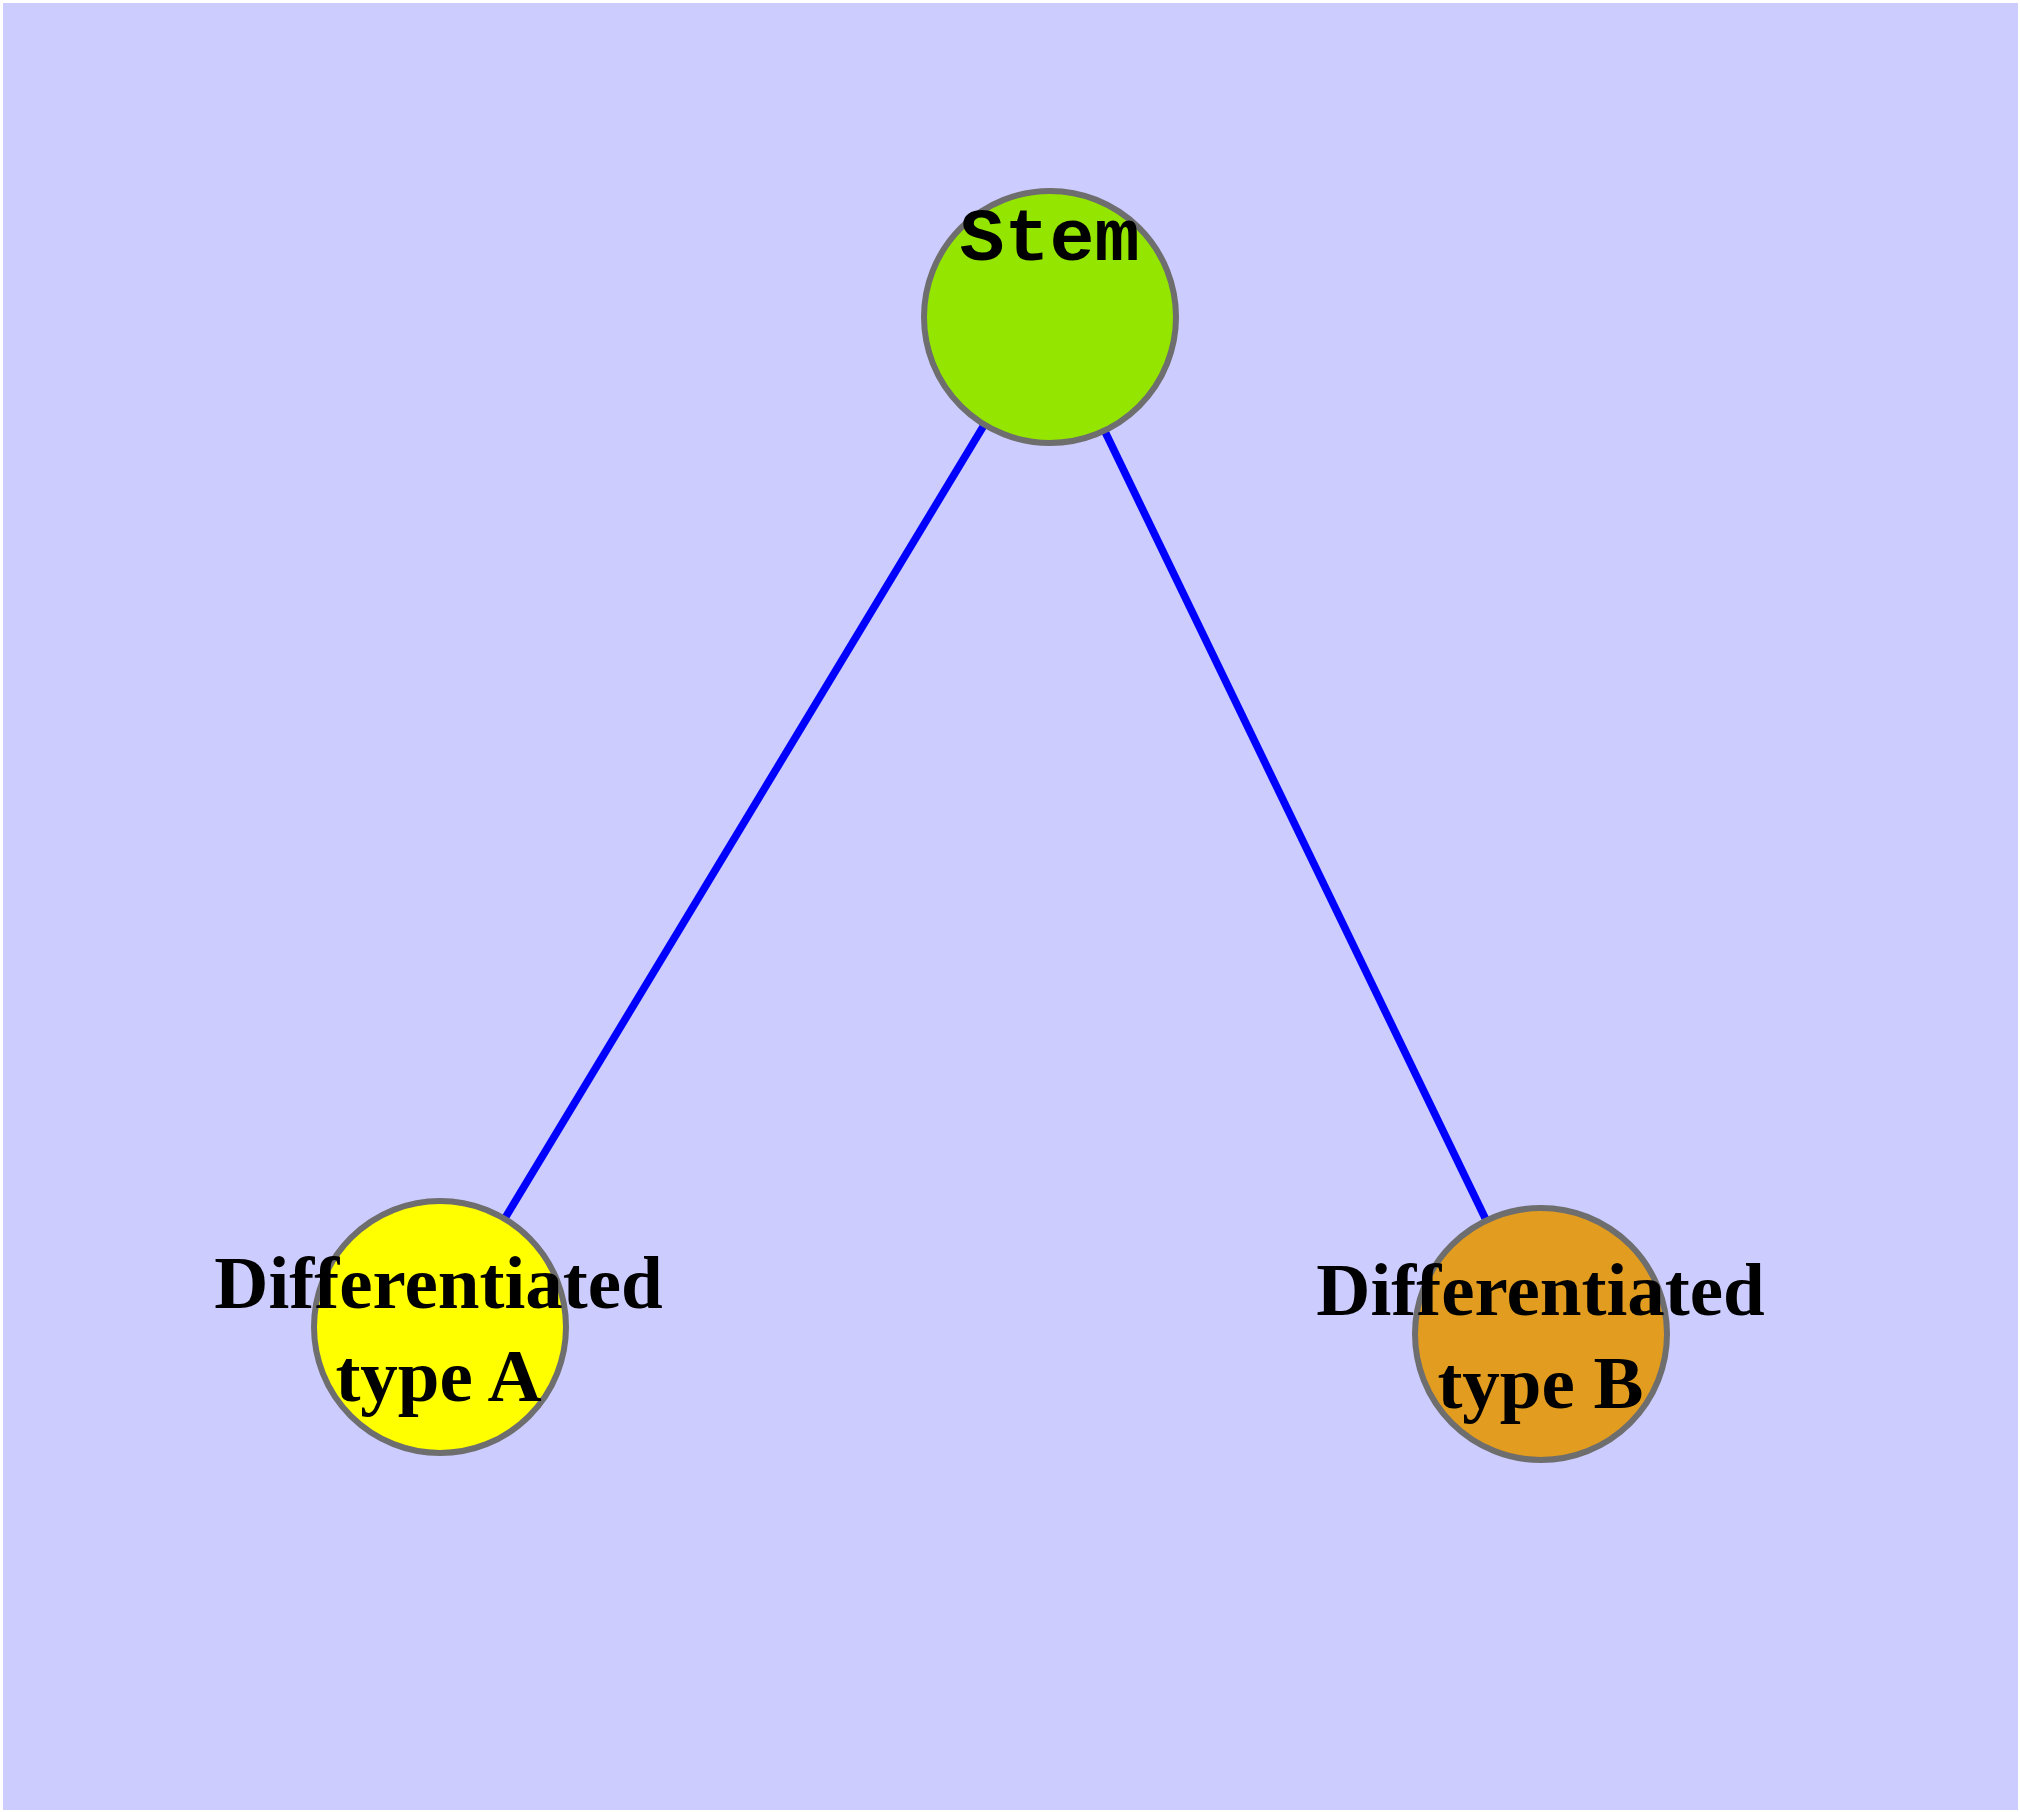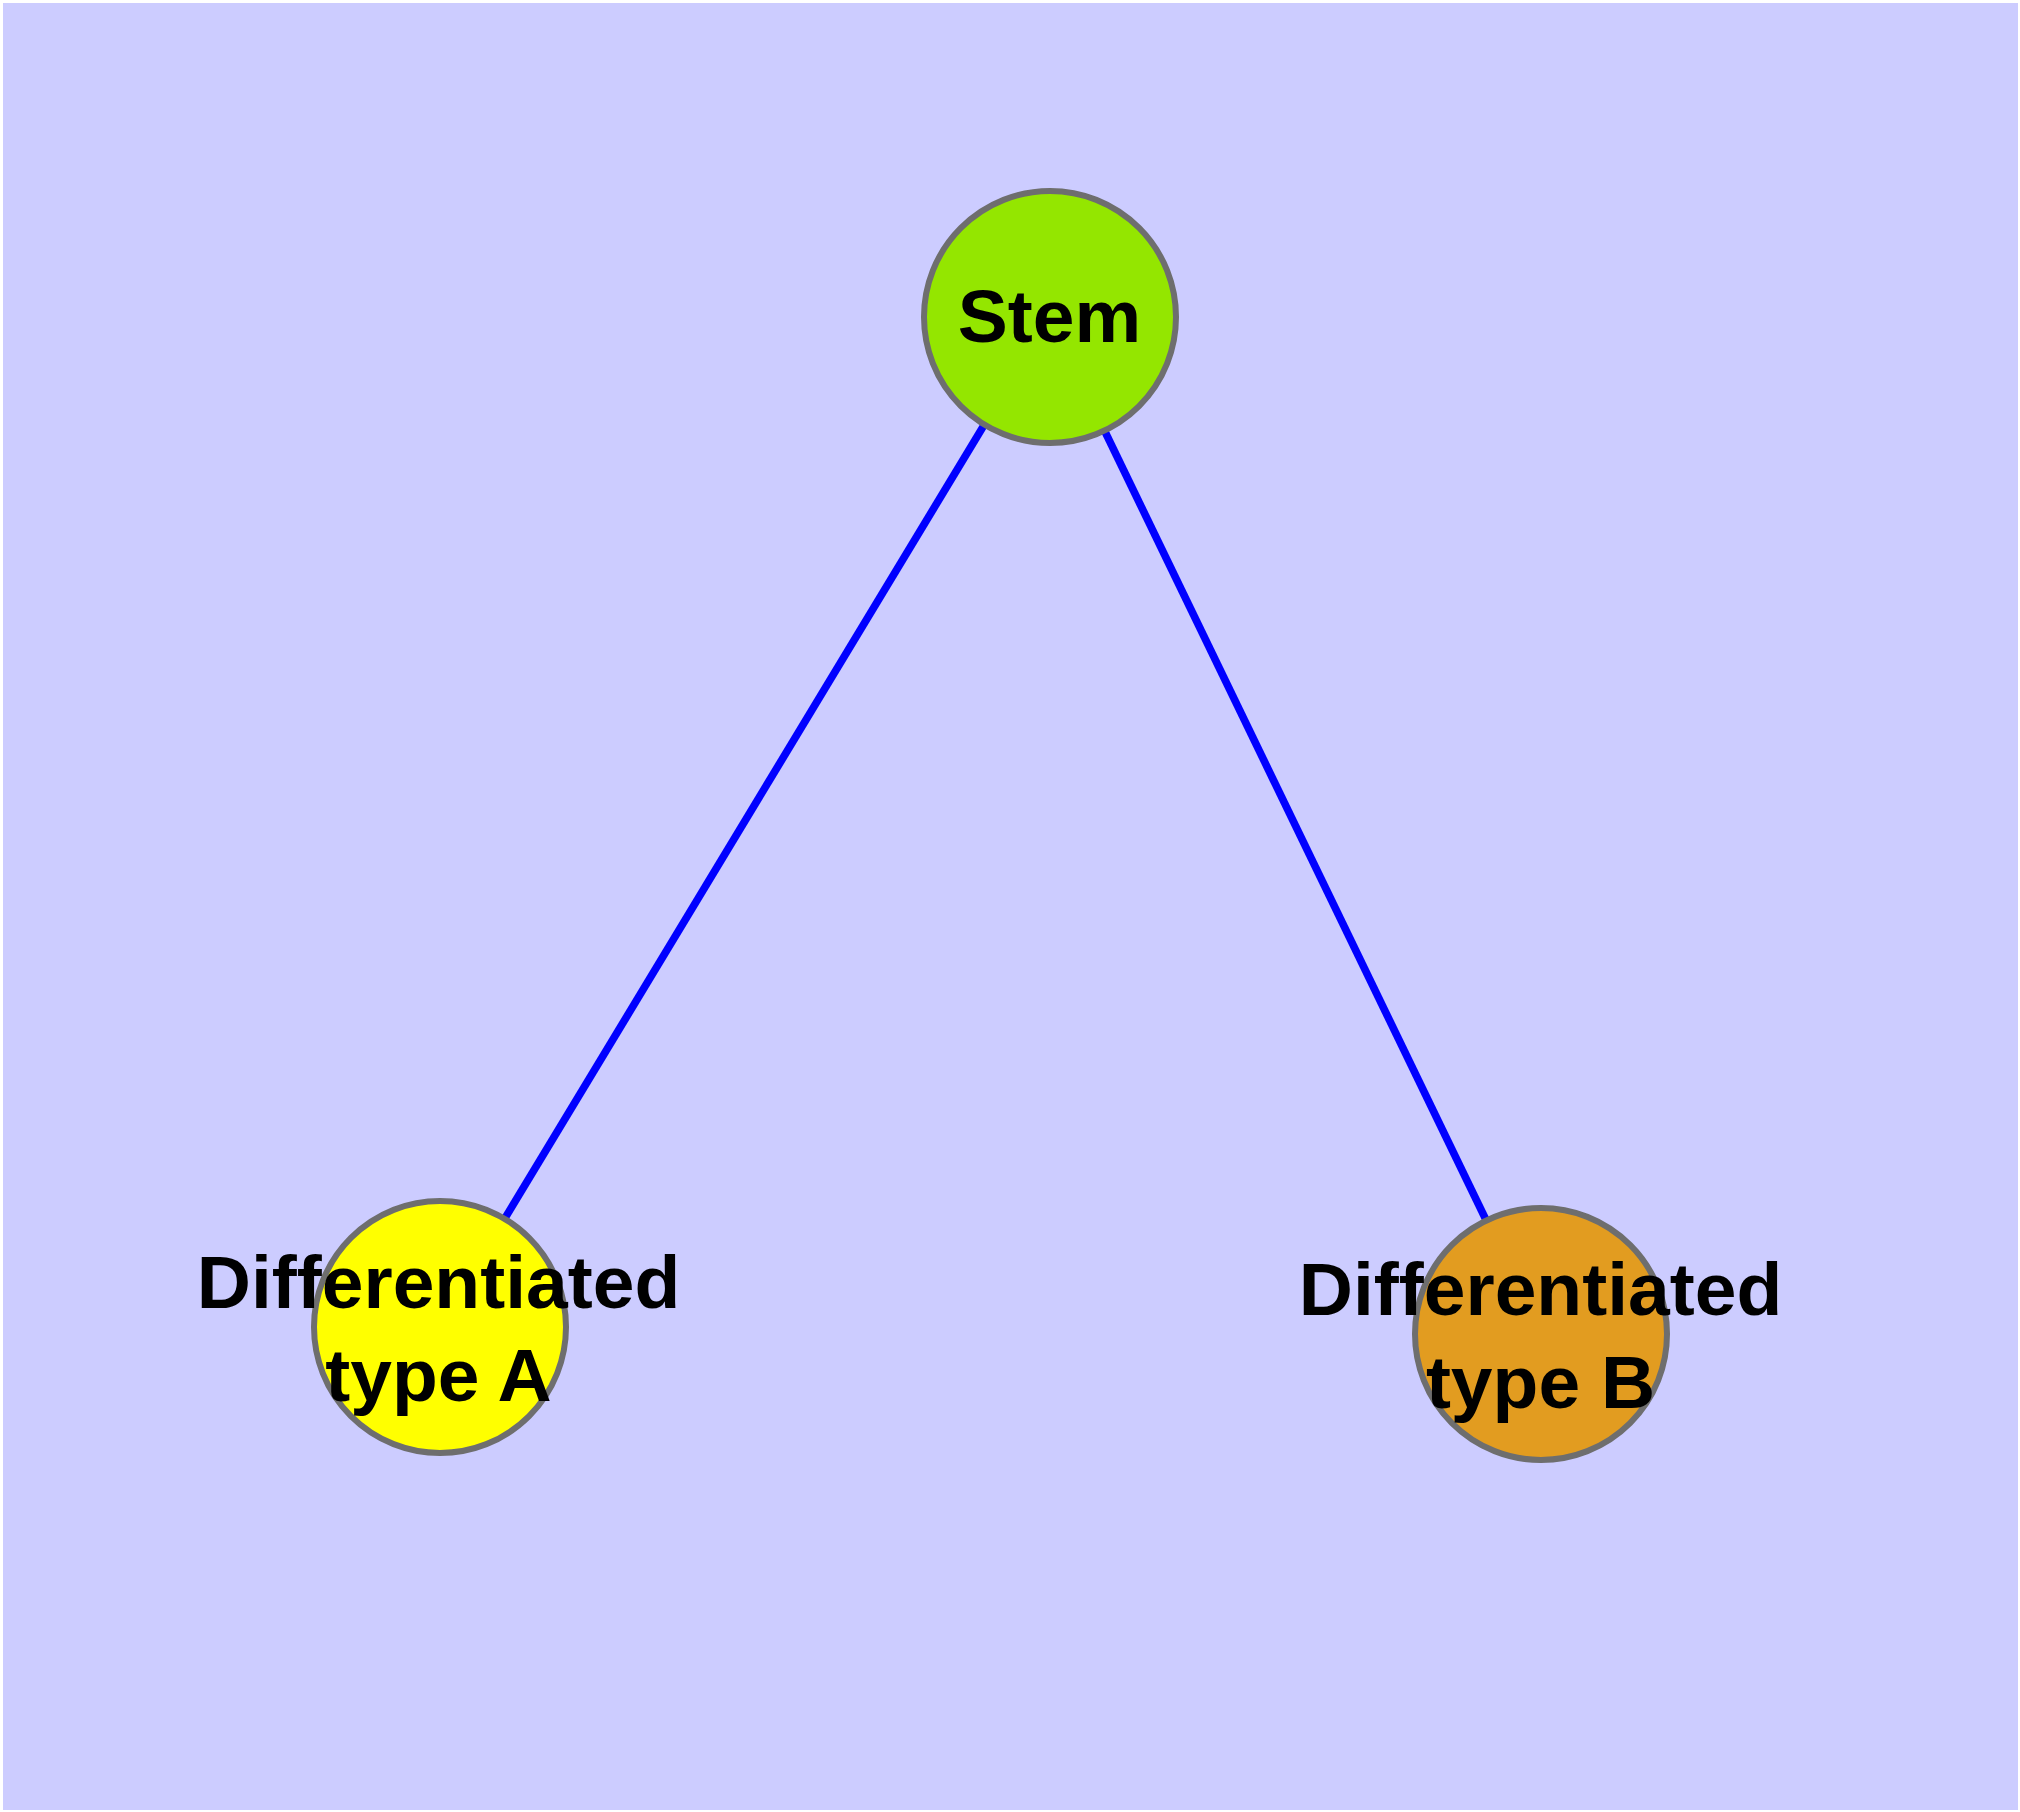--- a/index.html
+++ b/index.html
@@ -23,40 +23,42 @@
     display: block;
   }
   .node {
     position: absolute;
     width: 258px;
     height: 258px;
     box-sizing: border-box;
     border: 6.8px solid #6E6E6E;
     border-radius: 50%;
     display: flex;
-    align-items: center;
+    align-items: flex-start;
     justify-content: center;
+    font-family: Liberation Mono, monospace;
   }
   .node-stem   { left: 918px; top: 185px;  background: #94E600; }
   .node-type-a { left: 308px;  top: 1195px; background: #FFFF00; }
   .node-type-b { left: 1409px; top: 1202px; background: #E29C20; }
 
   .node-label {
     font-size: 75px;
     font-weight: bold;
     color: #000000;
     text-align: center;
     white-space: pre-line;
     line-height: 93px;
     user-select: none;
   }
   .floating-label {
     position: absolute;
     width: 644px;
     z-index: 5;
+    font-family: Liberation Serif, serif;
   }
   .label-type-a { left: 114px;  top: 1233px; }
   .label-type-b { left: 1216px; top: 1240px; }
 </style>
 </head>
 <body>
 
 <div class="canvas">
 
   <svg class="edge-layer" viewBox="0 0 2378 2132">

